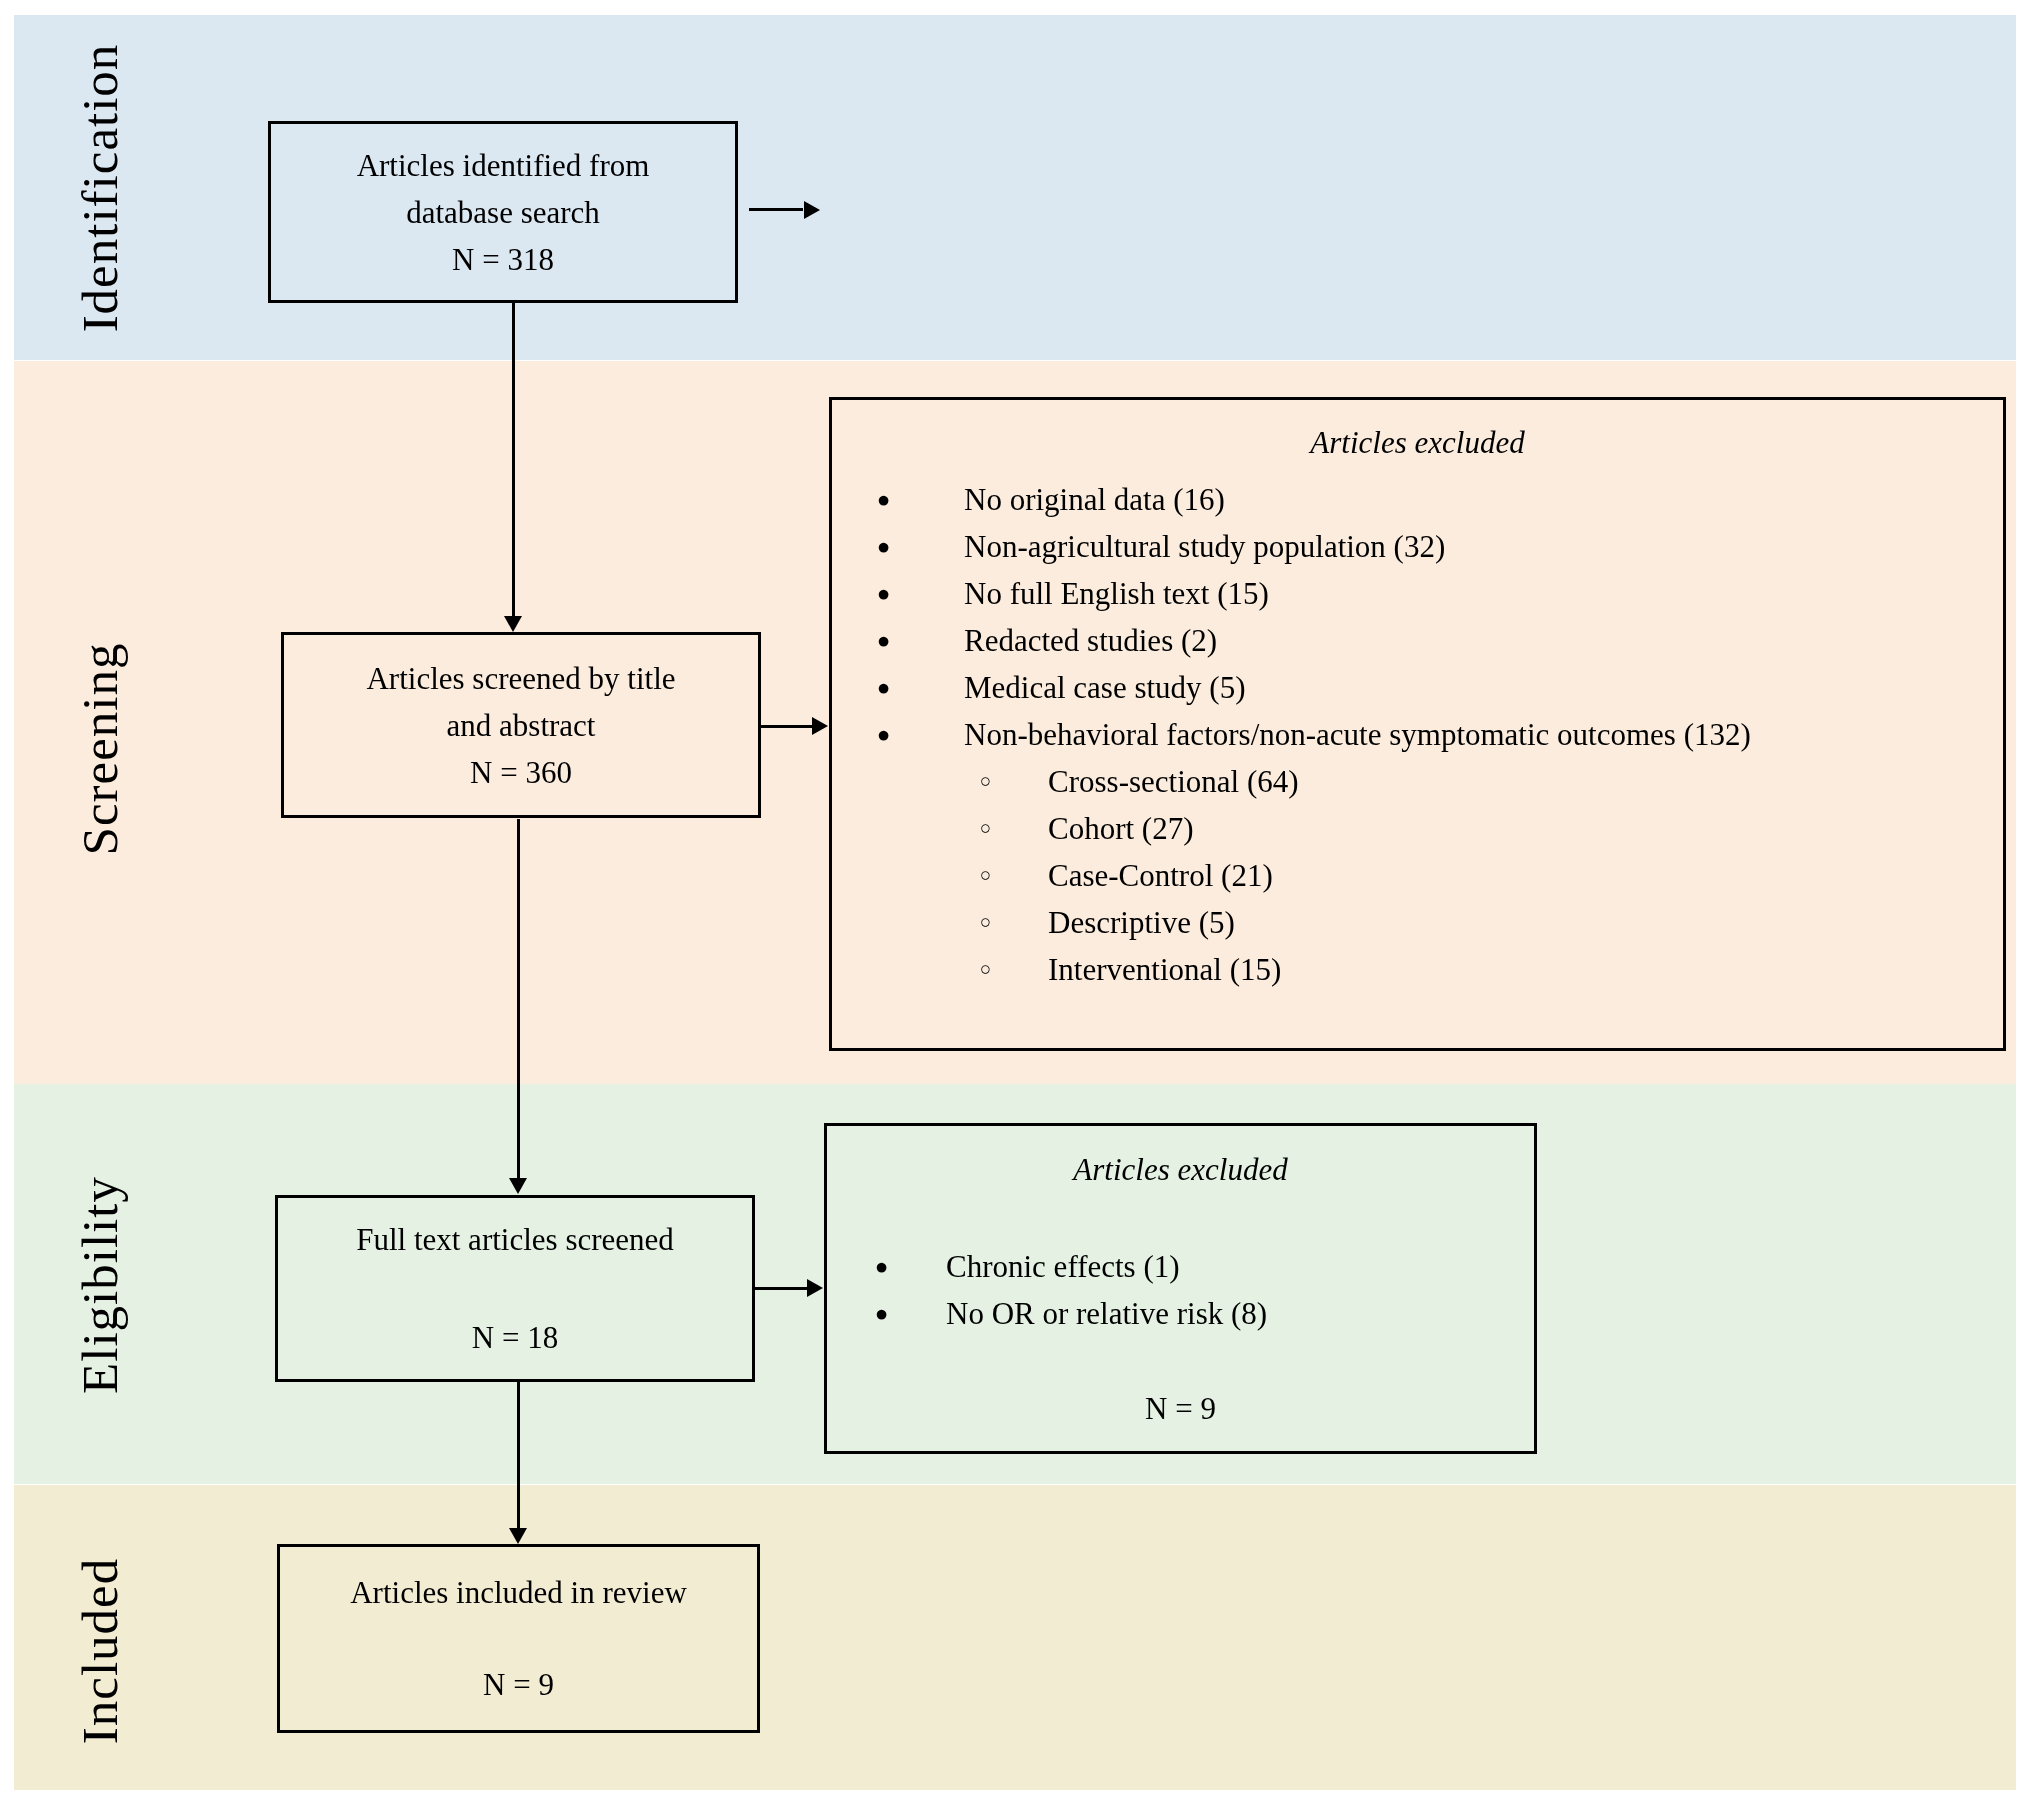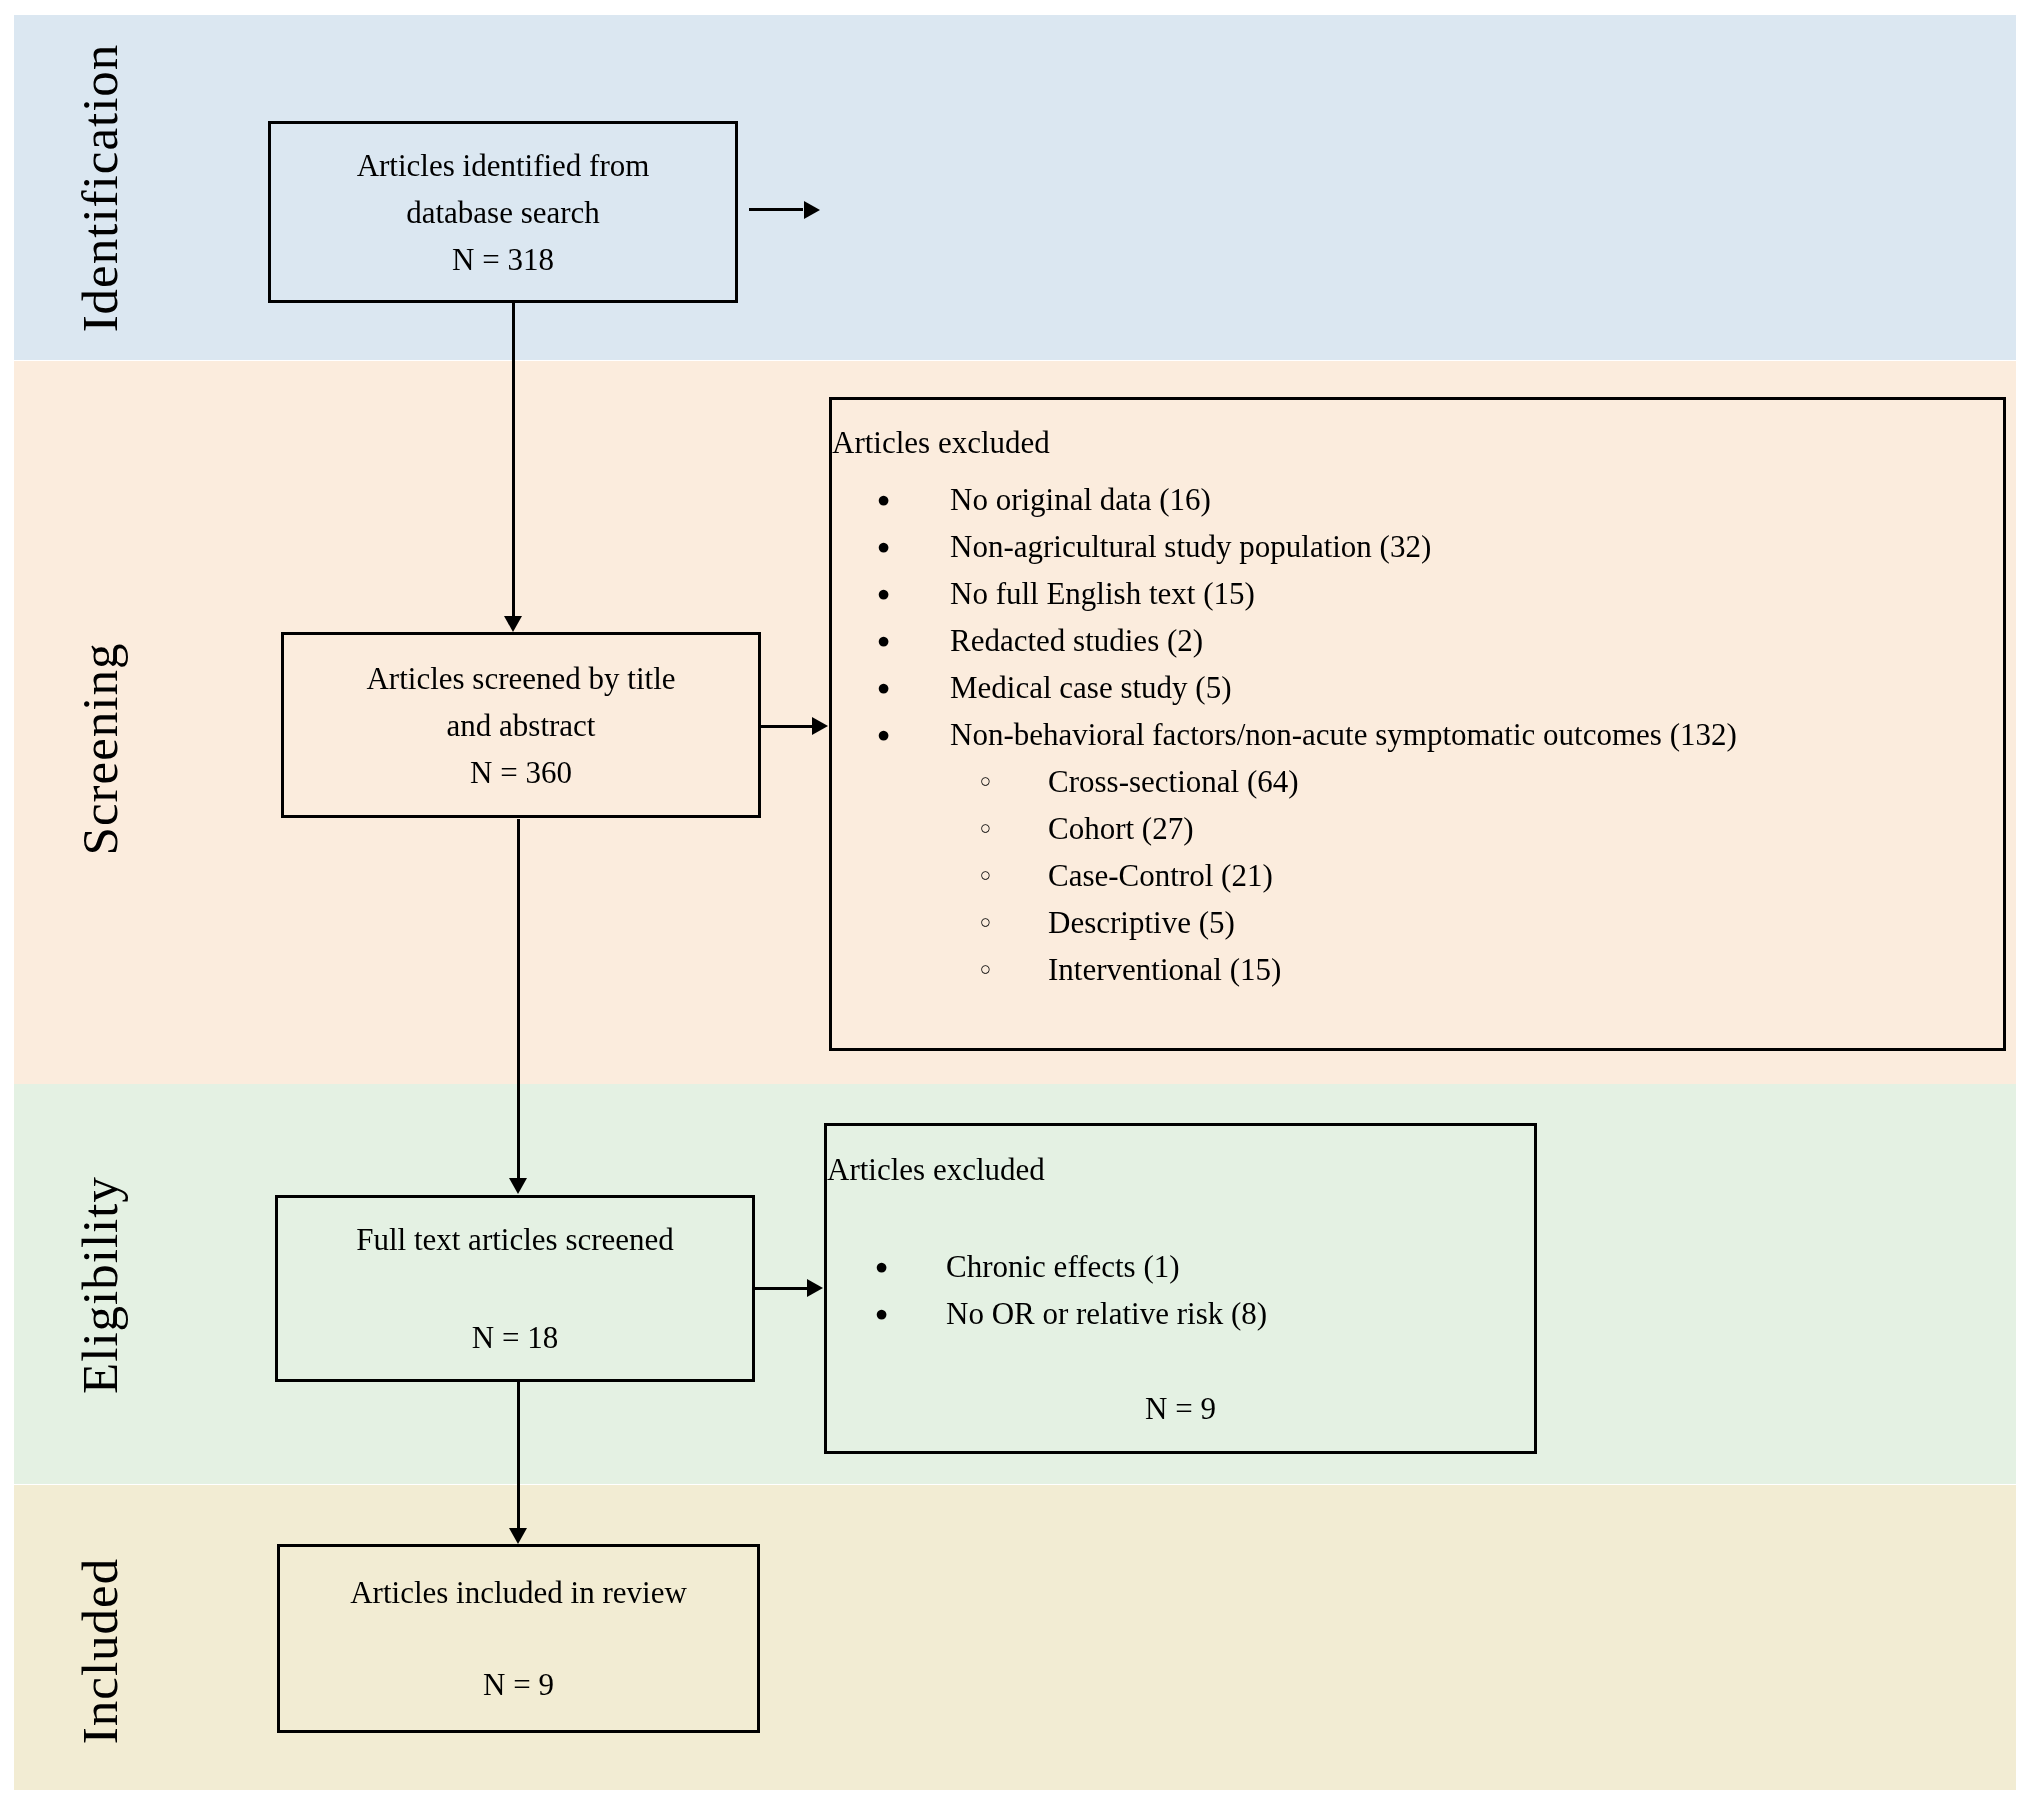--- a/index.html
+++ b/index.html
@@ -72,21 +72,21 @@
   #box-screening-excluded {
     left: 829px; top: 397px; width: 1177px; height: 654px;
     align-items: stretch;
   }
   #box-eligibility-excluded {
     left: 824px; top: 1123px; width: 713px; height: 331px;
     align-items: stretch;
   }
   .exc-title {
     height: 47px; line-height: 47px;
-    white-space: nowrap; flex: 0 0 47px;
+    text-align: center; white-space: nowrap; flex: 0 0 47px; font-style: italic;
   }
   #box-screening-excluded .exc-title   { margin-top: 18.5px; }
   #box-eligibility-excluded .exc-title { margin-top: 19.5px; }
   .exc-count {
     height: 47px; line-height: 47px;
     text-align: center; white-space: nowrap; flex: 0 0 47px;
   }
   .row {
     display: flex;
     align-items: center;
@@ -97,21 +97,21 @@
   }
   .row .marker {
     flex: 0 0 31px;
     width: 31px;
     text-align: center;
     line-height: 47px;
   }
   .row .text { white-space: nowrap; }
   .row.b { padding-left: 36px; }
   .row.b .marker { font-size: 22.6px; }
-  .row.b .text { margin-left: 51px; }
+  .row.b .text { margin-left: 65px; }
   .row.s { padding-left: 138px; }
   .row.s .marker { font-size: 18.5px; }
   .row.s .text { margin-left: 47px; }
   #box-eligibility-excluded .row.b { padding-left: 39px; }
   #box-eligibility-excluded .row.b .text { margin-left: 49px; }
 
   .hline { position: absolute; height: 3.1px; background: #000000; }
   .vline { position: absolute; width: 3.1px; background: #000000; }
   .ah-right {
     position: absolute; width: 0; height: 0;

